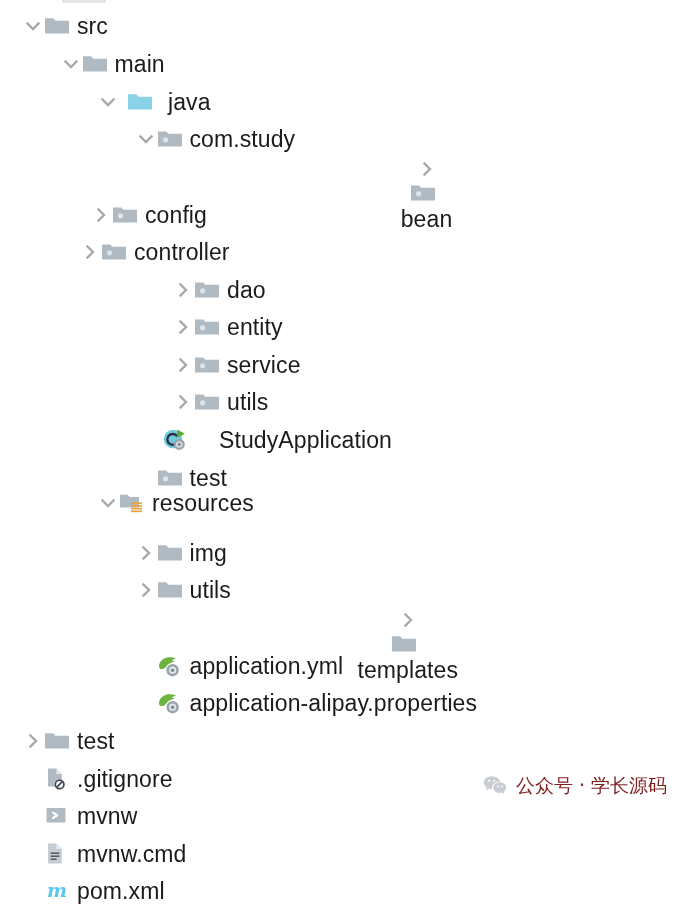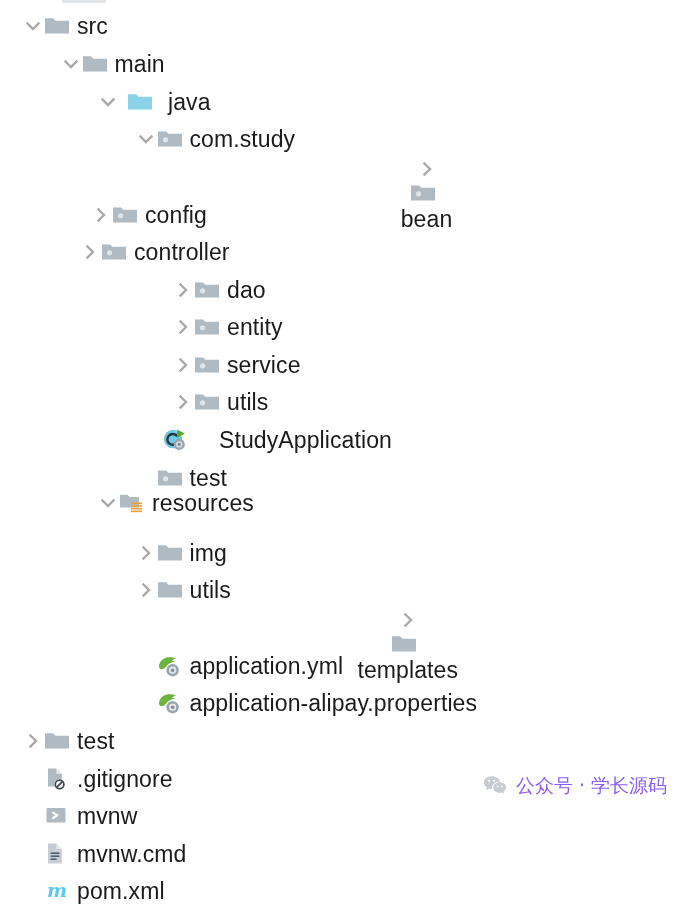--- a/index.html
+++ b/index.html
@@ -52,21 +52,21 @@
     color:#1b1b1b;
     letter-spacing:0.1px;
   }
 
   
   .watermark{
     position:absolute;
     right:14px;bottom:14px;
     display:flex;align-items:center;
     gap:9px;
-    color:#8b5cf6;
+    color:#7f1d1d;
     font-size:19px;
     font-family:"DejaVu Sans","Liberation Sans",sans-serif;
     user-select:none;
   }
   .watermark .wx{width:24px;height:22px;flex:0 0 24px;}
   .watermark .wx svg{display:block;width:24px;height:22px;}
 </style>
 </head>
 <body>
 

